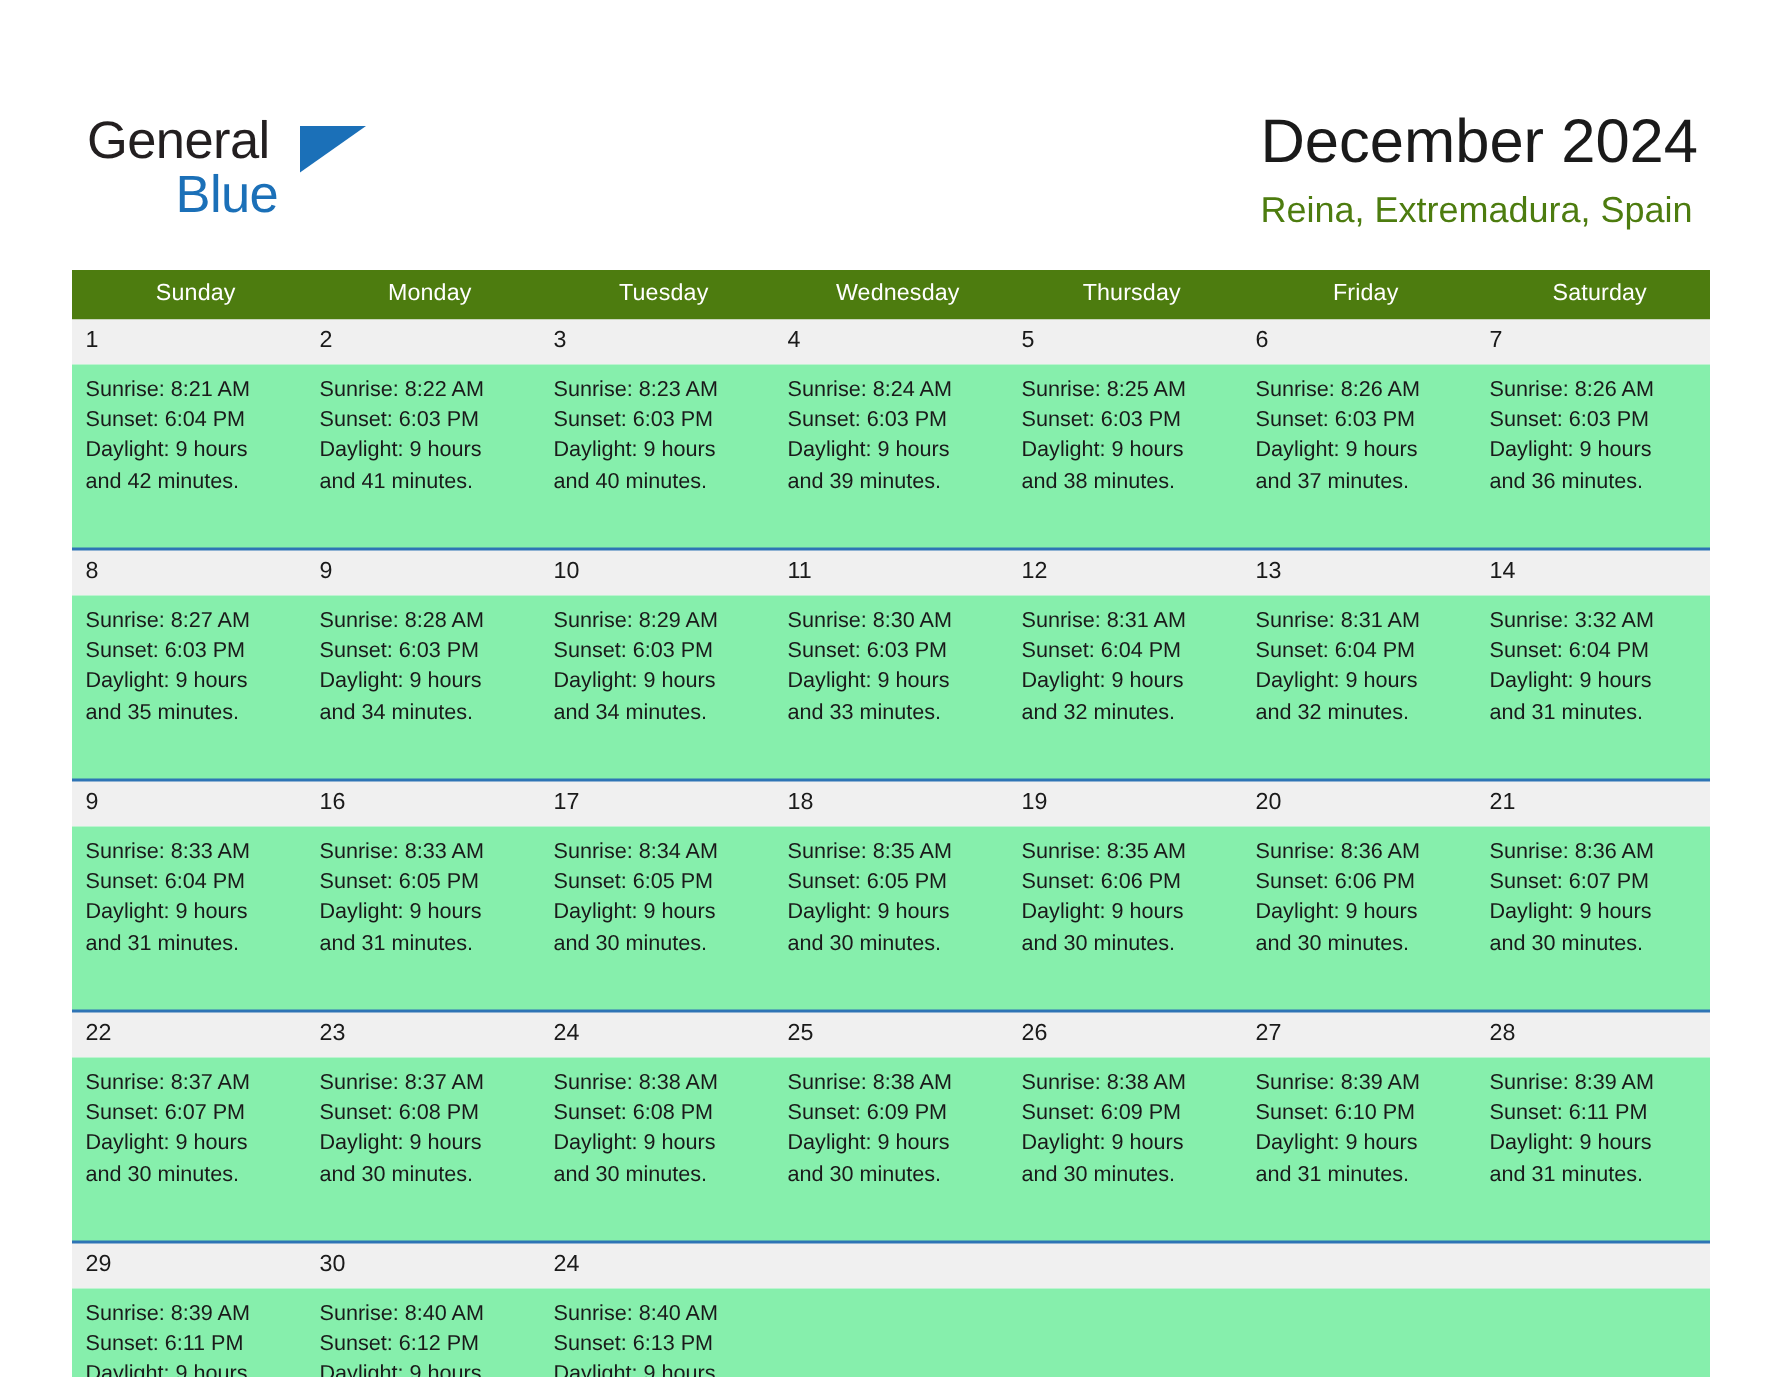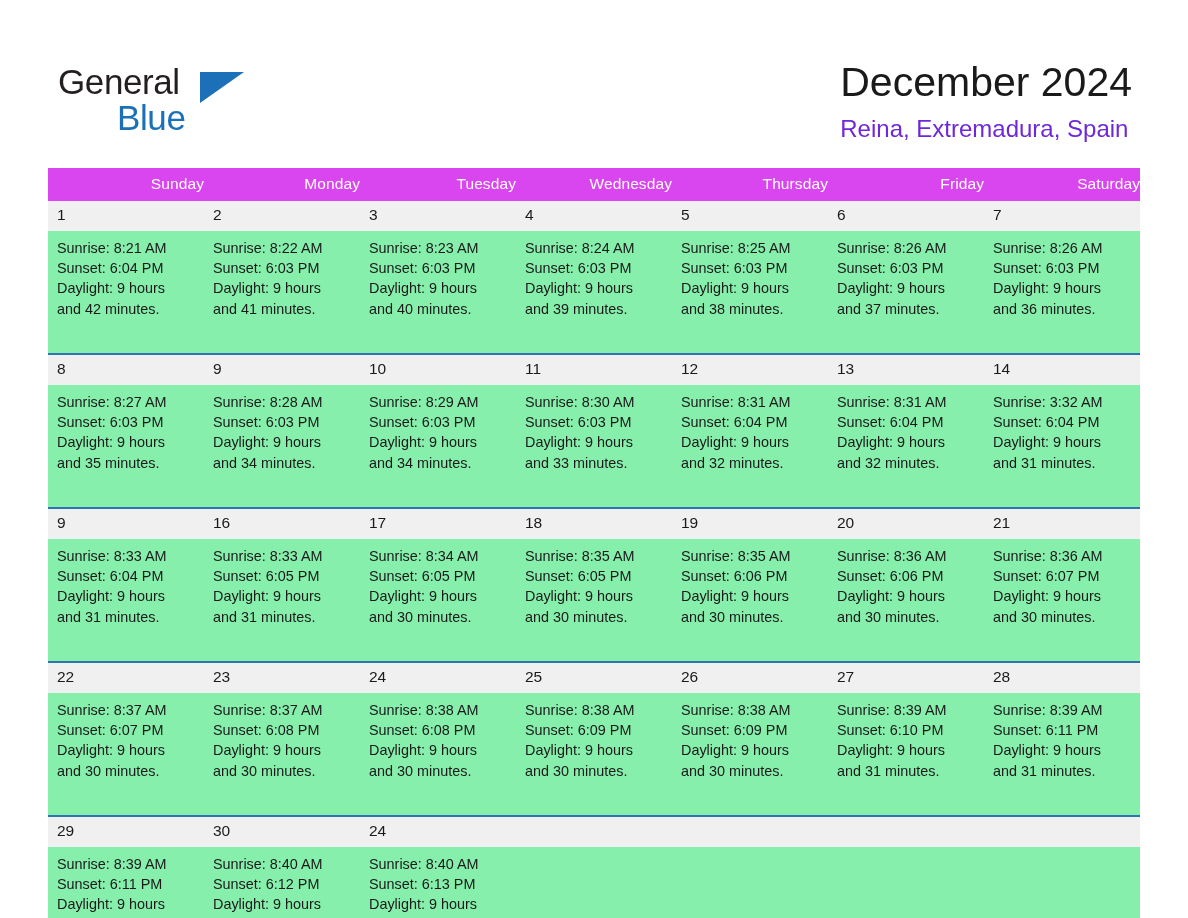--- a/index.html
+++ b/index.html
@@ -14,20 +14,21 @@
     color: #1a1a1a;
     overflow: hidden;
   }
 
   .page {
     position: relative;
     width: 1188px;
     height: 686px;
     box-sizing: border-box;
     padding: 16px 48px;
+    margin-top: 12px;
   }
 
   
   .header {
     position: relative;
     height: 152px;
   }
 
   .logo {
     position: absolute;
@@ -74,38 +75,38 @@
     font-size: 41px;
     font-weight: normal;
     color: #1a1a1a;
     line-height: 1.12;
     white-space: nowrap;
   }
   .location {
     margin-top: 9px;
     font-size: 24px;
     font-weight: normal;
-    color: #6d28d9;
+    color: #4d7c0f;
     white-space: nowrap;
   }
 
   
   .calendar {
     width: 1092px;
     border-collapse: collapse;
     table-layout: fixed;
   }
   .calendar col { width: 14.2857%; }
 
   .dow-row th {
-    background: #d946ef;
+    background: #4d7c0f;
     color: #ffffff;
     font-size: 15.5px;
     font-weight: normal;
-    text-align: right;
+    text-align: center;
     padding: 7px 0 8px 9px;
     letter-spacing: 0.1px;
   }
 
   .date-cell {
     background: #f0f0f0;
     border-top: 2.5px solid #2e74b5;
     font-size: 15.5px;
     color: #1a1a1a;
     padding: 5px 0 5px 9px;

